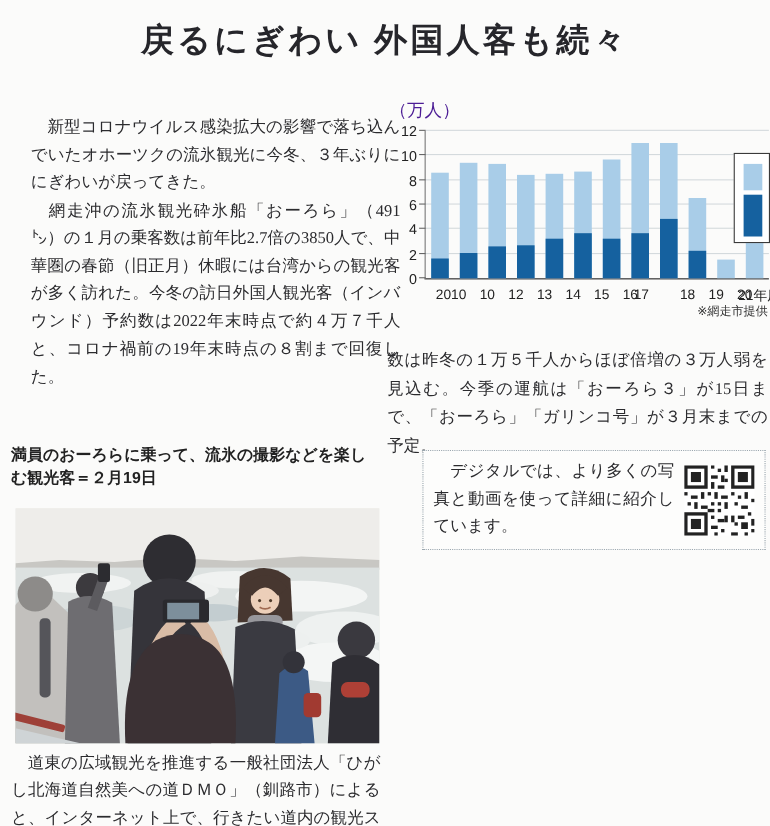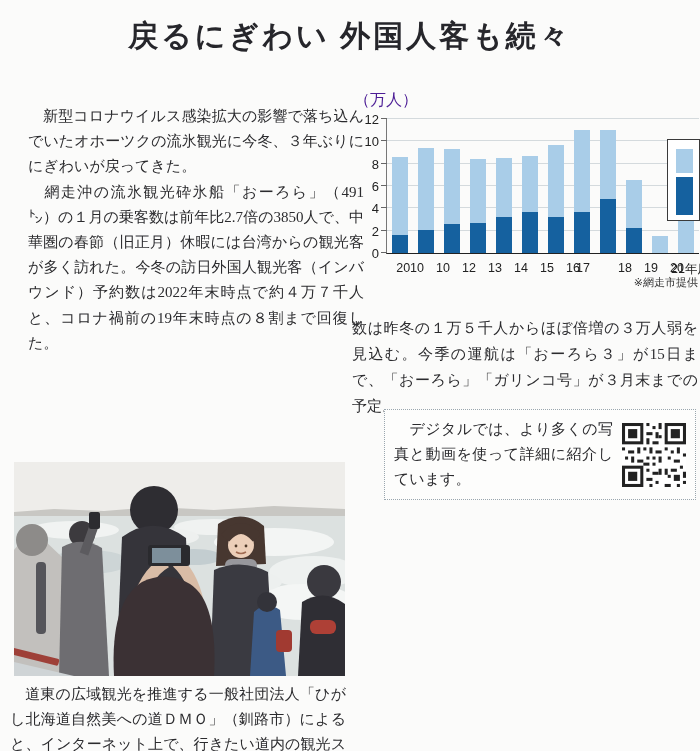--- a/index.html
+++ b/index.html
@@ -138,20 +138,21 @@
         </div>
       </div>
       <div class="chart-source">※網走市提供</div>
     </div>
   </div>
 
   <div class="mid-right">
     <p class="body-text">数は昨冬の１万５千人からほぼ倍増の３万人弱を見込む。今季の運航は「おーろら３」が15日まで、「おーろら」「ガリンコ号」が３月末までの予定。</p>
   </div>
 
+  <div class="caption">満員のおーろらに乗って、流氷の撮影などを楽しむ観光客＝２月19日</div>
 
   <div class="photo">
     <svg width="331" height="214" viewBox="0 0 331 214">
       <rect x="0" y="0" width="331" height="214" fill="#e9eae7"></rect>
       <rect x="0" y="0" width="331" height="50" fill="#eeedea"></rect>
       <path d="M0 50 L40 47 L90 49 L140 45 L200 48 L260 44 L331 47 L331 56 L0 56 Z" fill="#c8c7c3"></path>
       <rect x="0" y="54" width="331" height="160" fill="#dce1e0"></rect>
       <ellipse cx="260" cy="80" rx="60" ry="14" fill="#f3f5f4"></ellipse>
       <ellipse cx="300" cy="110" rx="45" ry="16" fill="#eef1f0"></ellipse>
       <ellipse cx="200" cy="65" rx="40" ry="8" fill="#f0f2f1"></ellipse>

